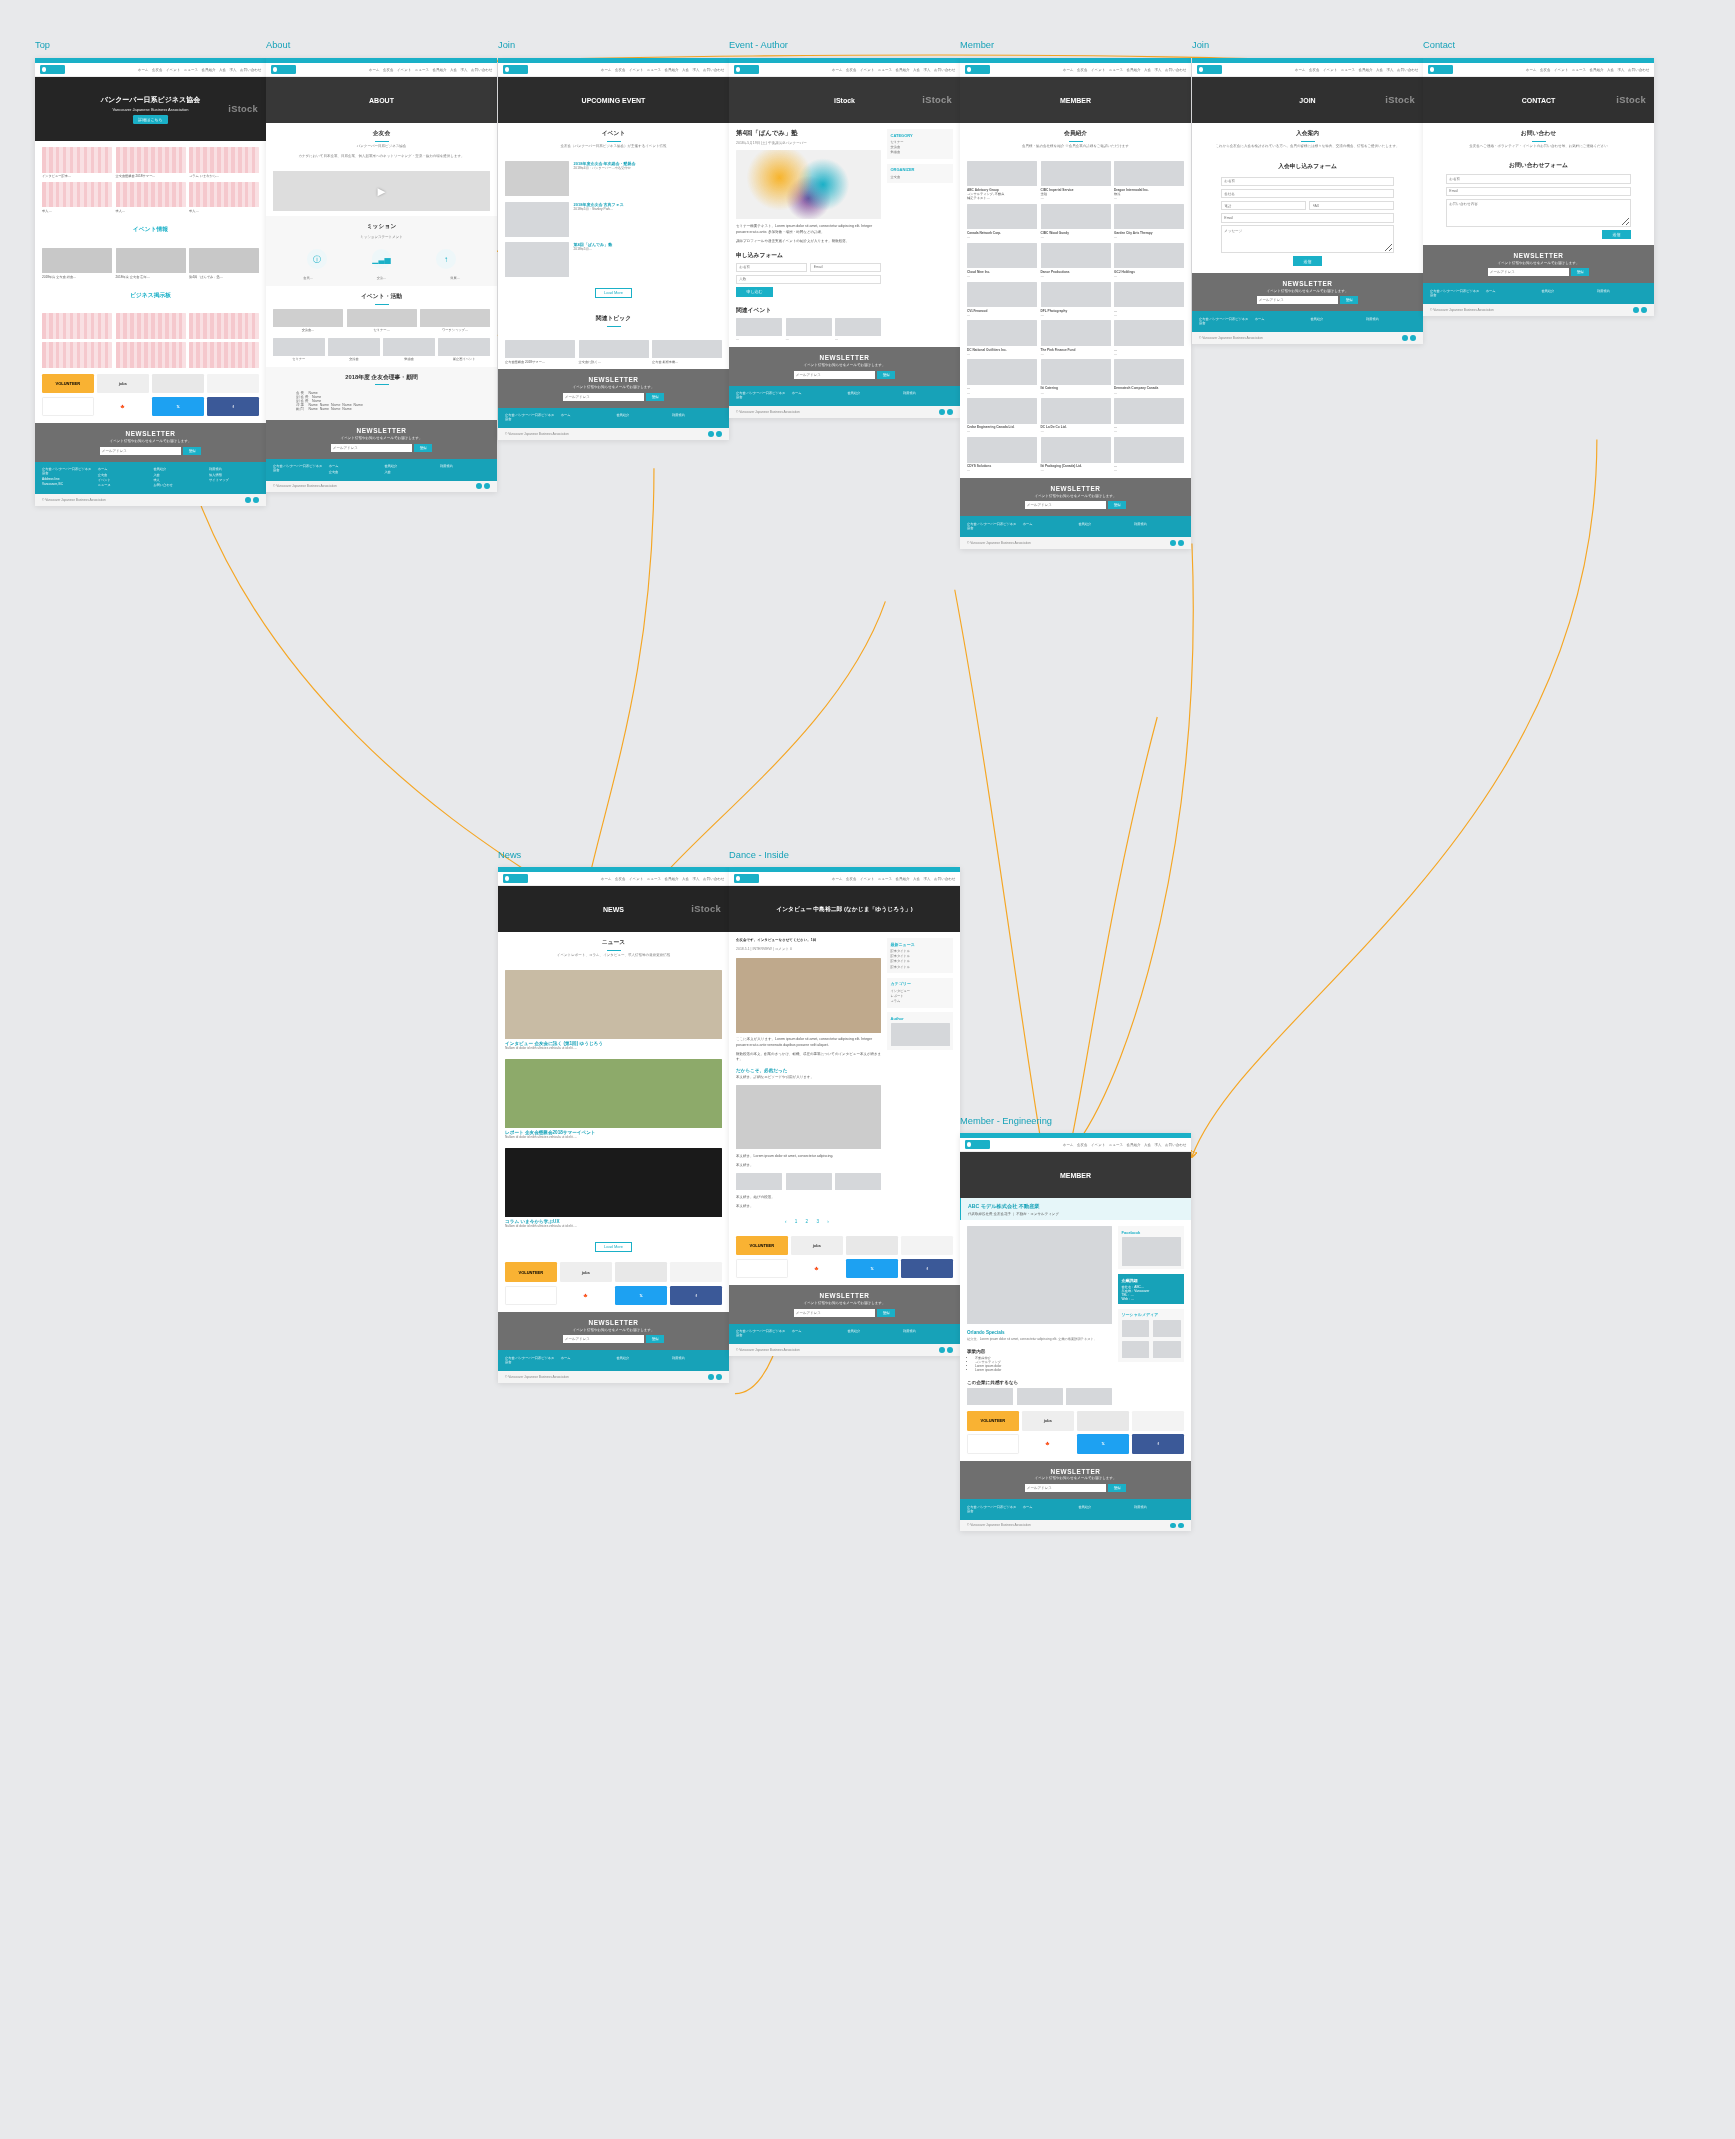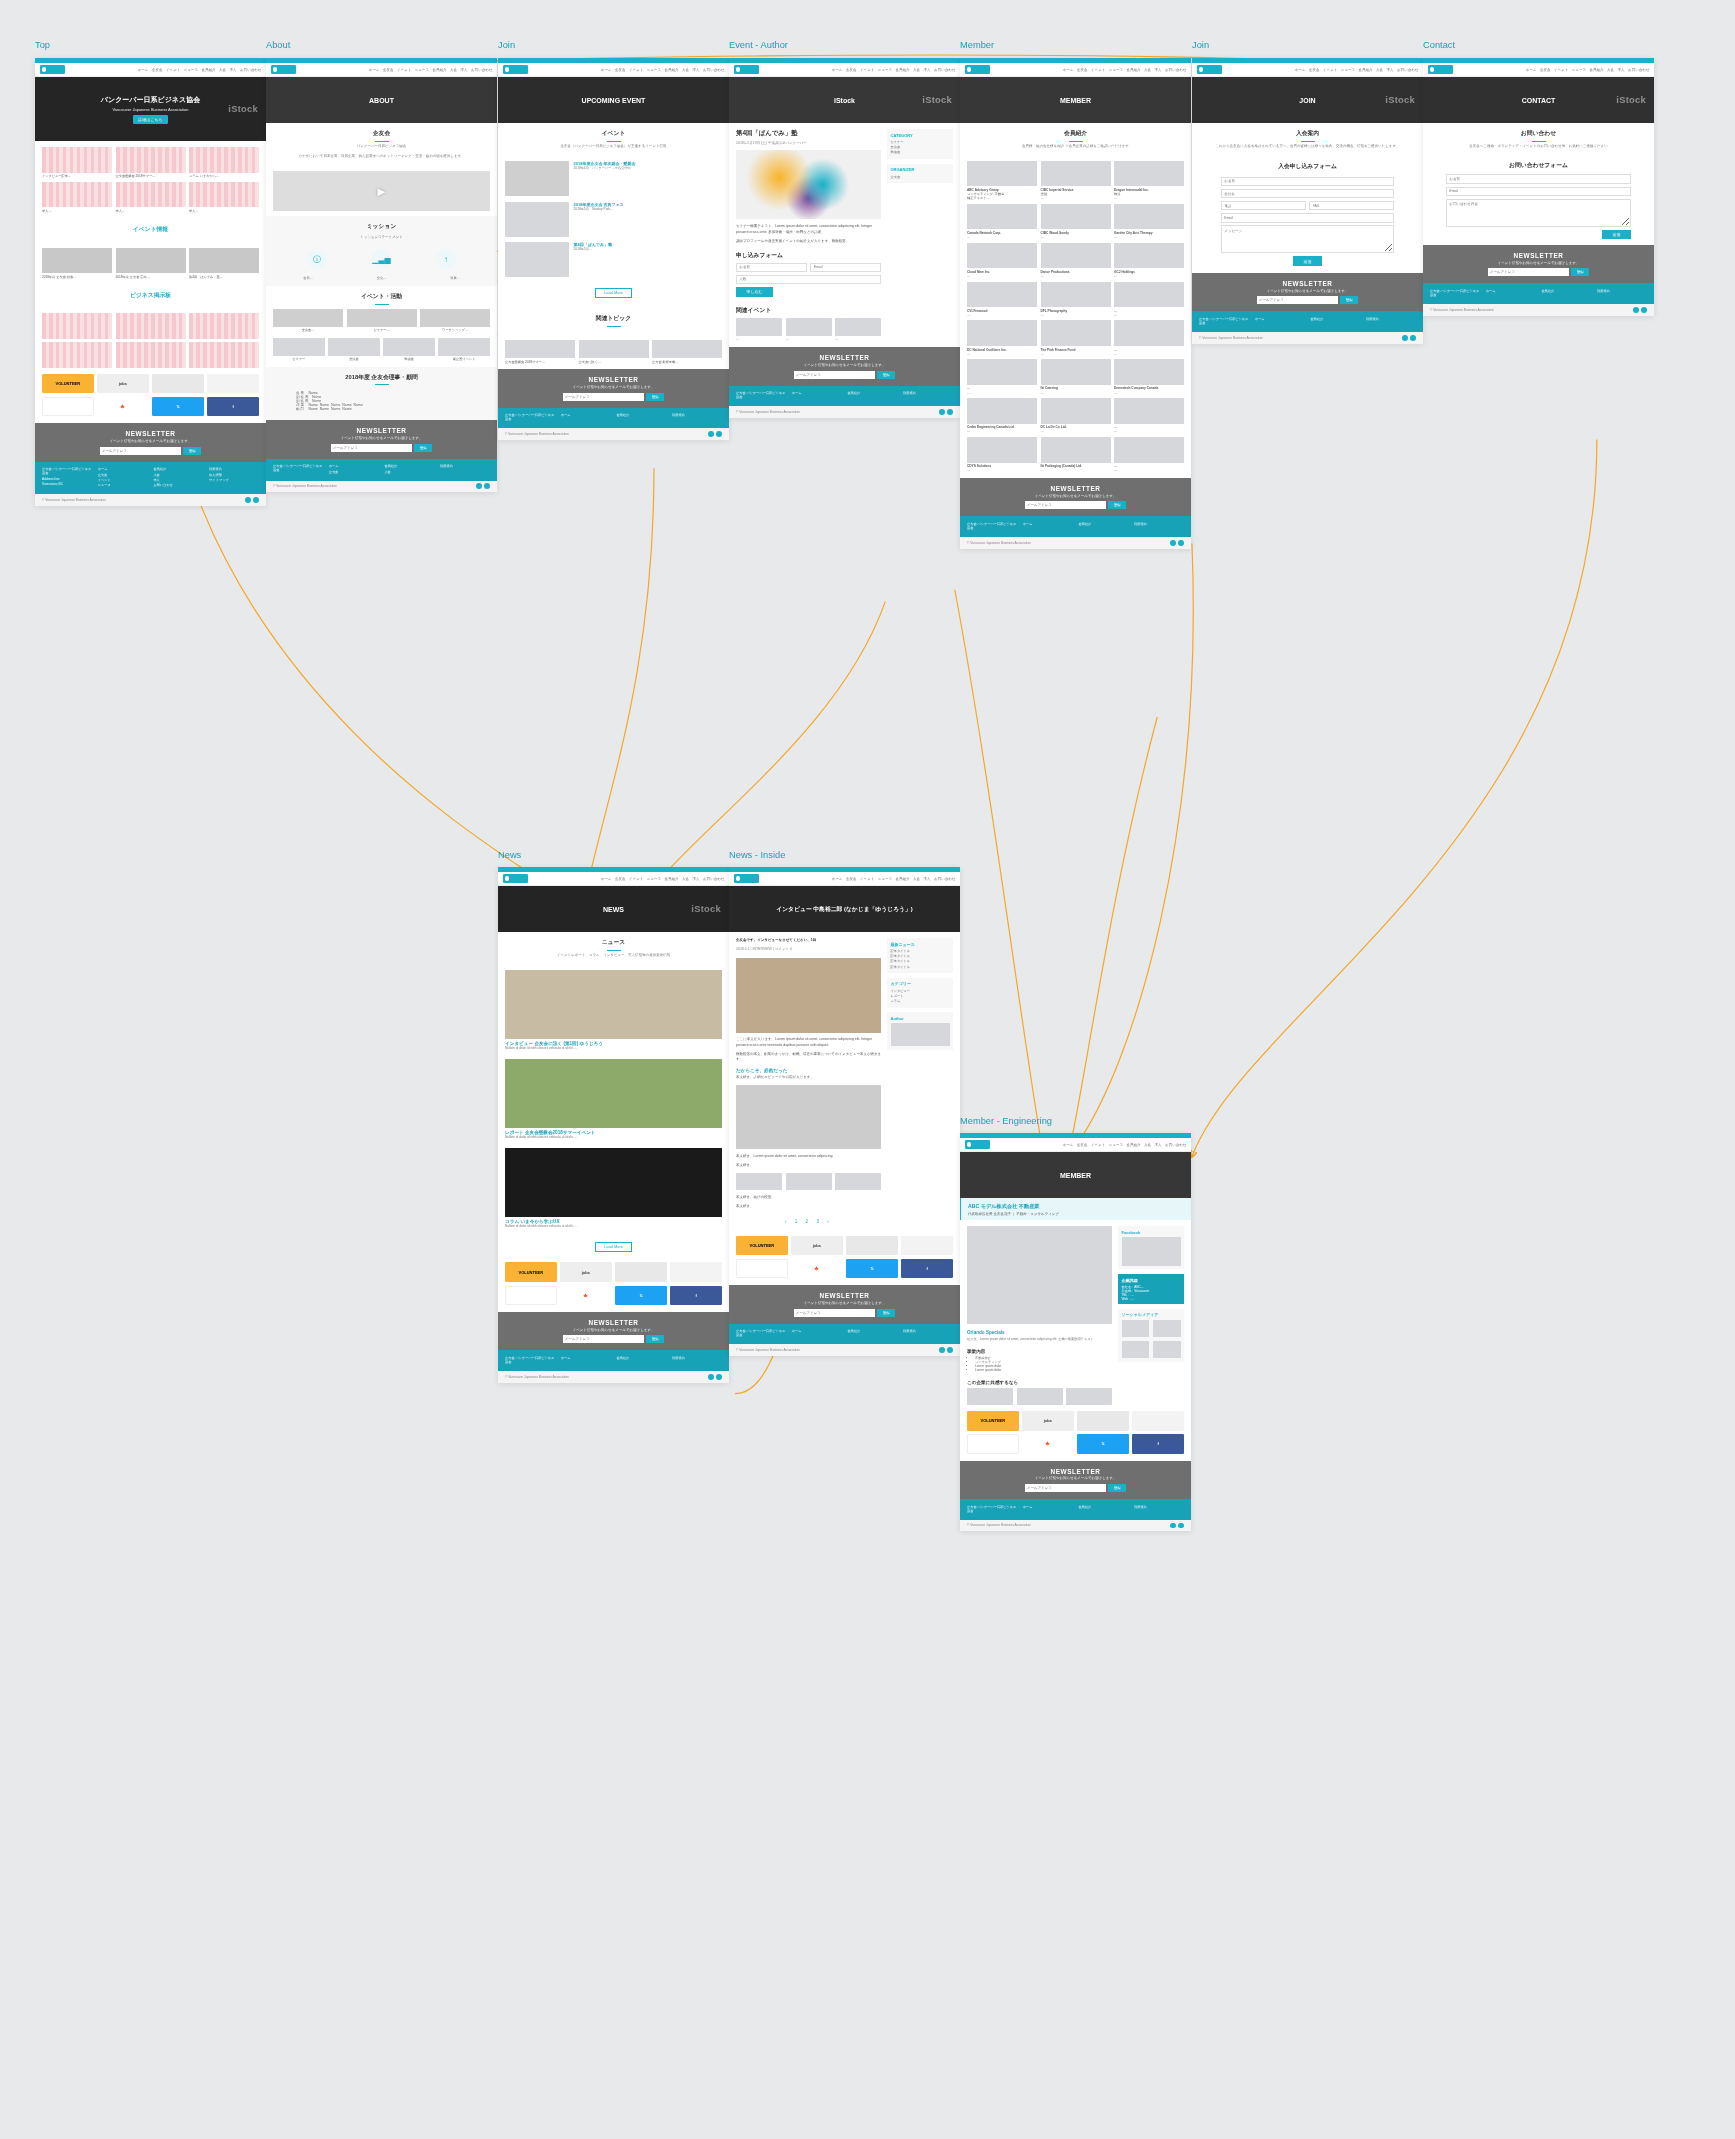--- a/index.html
+++ b/index.html
@@ -187,21 +187,21 @@
   </svg>
 
   <div class="page-label" style="left:0;top:17.4px;">Top</div>
   <div class="page-label" style="left:231px;top:17.4px;">About</div>
   <div class="page-label" style="left:463px;top:17.4px;">Join</div>
   <div class="page-label" style="left:694px;top:17.4px;">Event - Author</div>
   <div class="page-label" style="left:925px;top:17.4px;">Member</div>
   <div class="page-label" style="left:1157px;top:17.4px;">Join</div>
   <div class="page-label" style="left:1388px;top:17.4px;">Contact</div>
   <div class="page-label" style="left:463px;top:827px;">News</div>
-  <div class="page-label" style="left:694px;top:827px;">News - Inside</div>
+  <div class="page-label" style="left:694px;top:827px;">Dance - Inside</div>
   <div class="page-label" style="left:925px;top:1093px;">Member - Engineering</div>
 
   <div class="page" style="left:0;top:35px;width:231px;">
     <div class="topbar"></div>
     <div class="navrow">
       <div class="logo"></div>
       <div class="menu">
         <span>ホーム</span>
           <span>企友会</span>
           <span>イベント</span>

